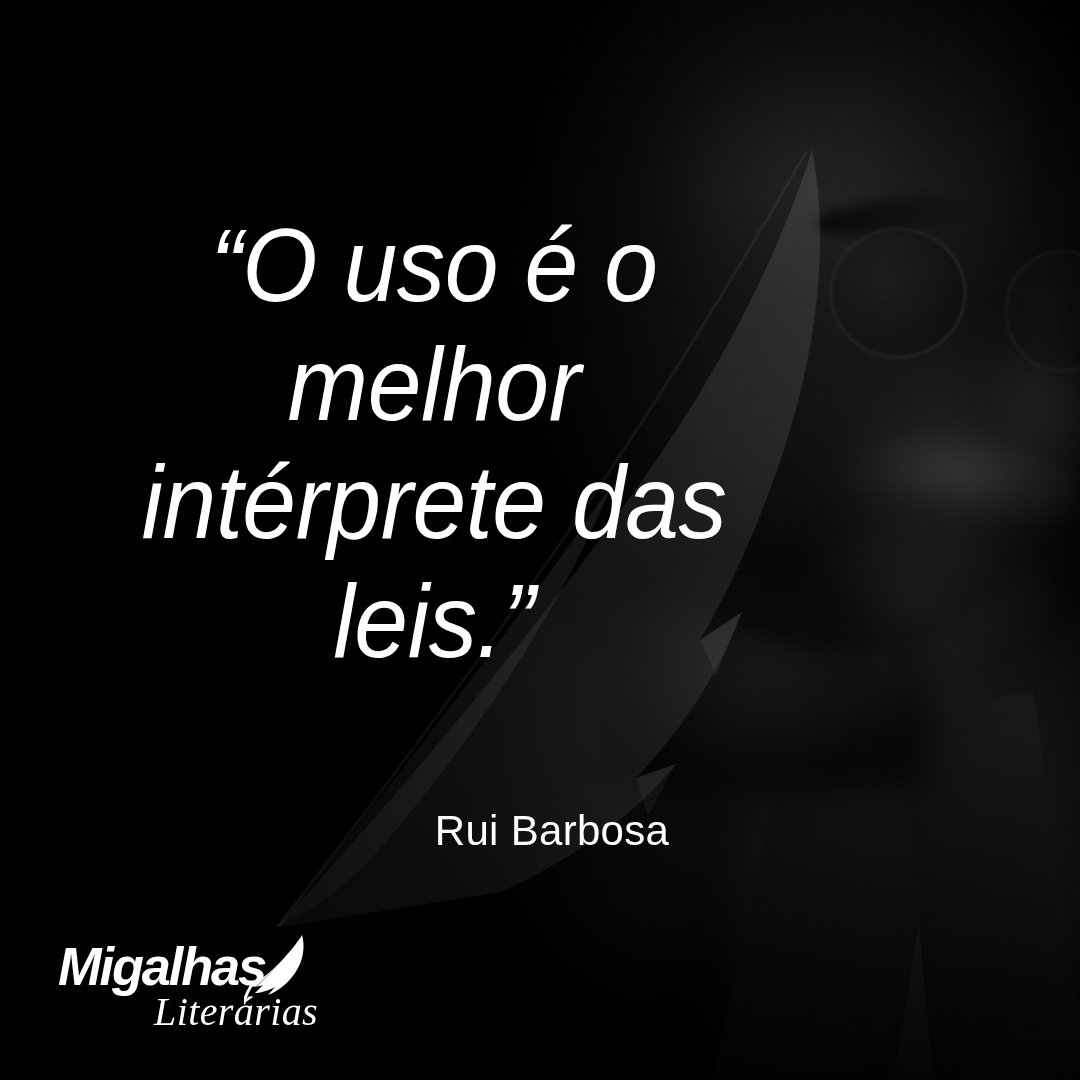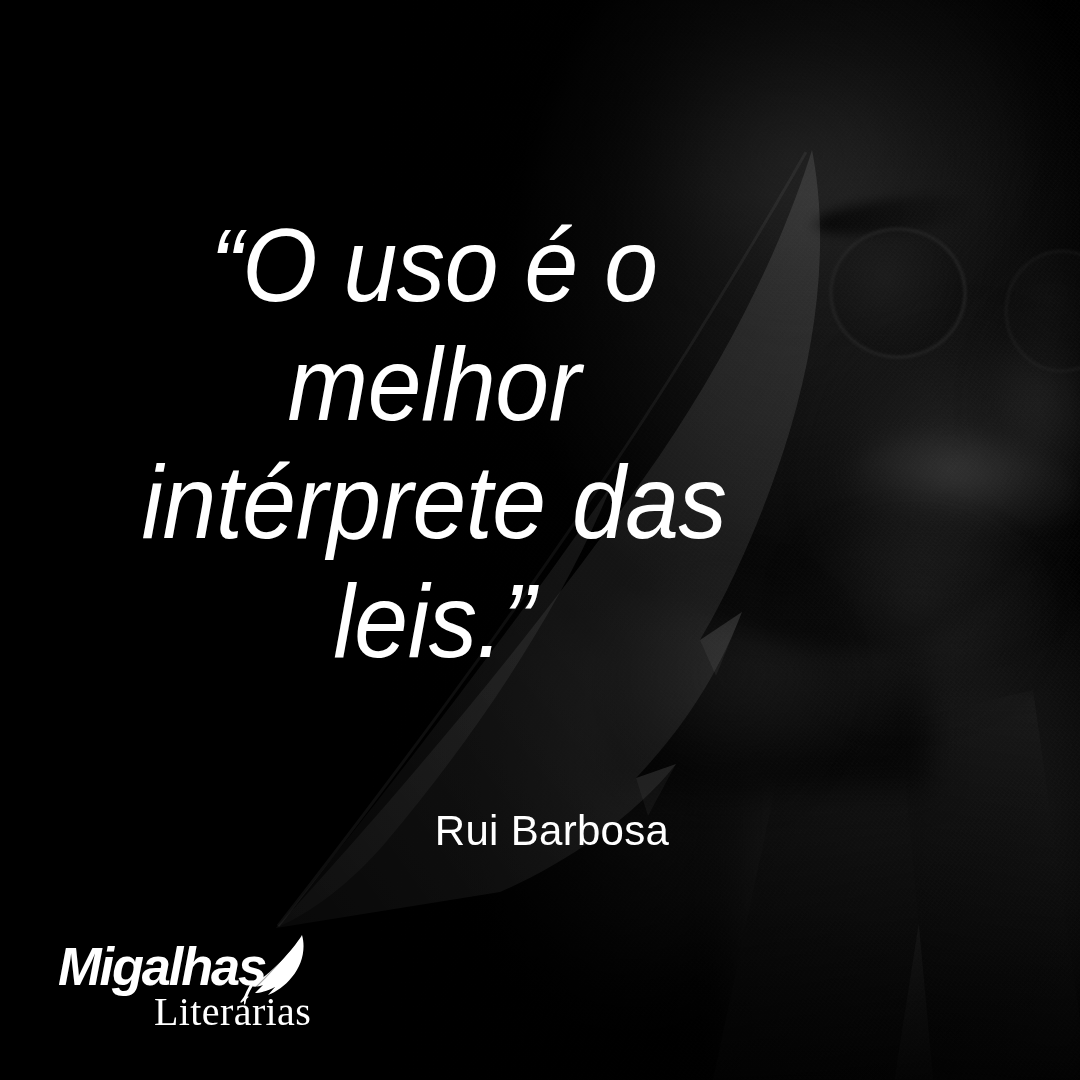--- a/index.html
+++ b/index.html
@@ -320,20 +320,21 @@
     width: 66px;
     height: 74px;
   }
   .logo-sub {
     position: absolute;
     left: 96px;
     top: 54px;
     margin: 0;
     color: #ffffff;
     font-family: "Liberation Serif", serif;
+    font-style: italic;
     font-weight: 400;
     font-size: 40px;
     line-height: 46px;
     letter-spacing: 0.4px;
   }
 </style>
 </head>
 <body>
 
 <div id="card">

